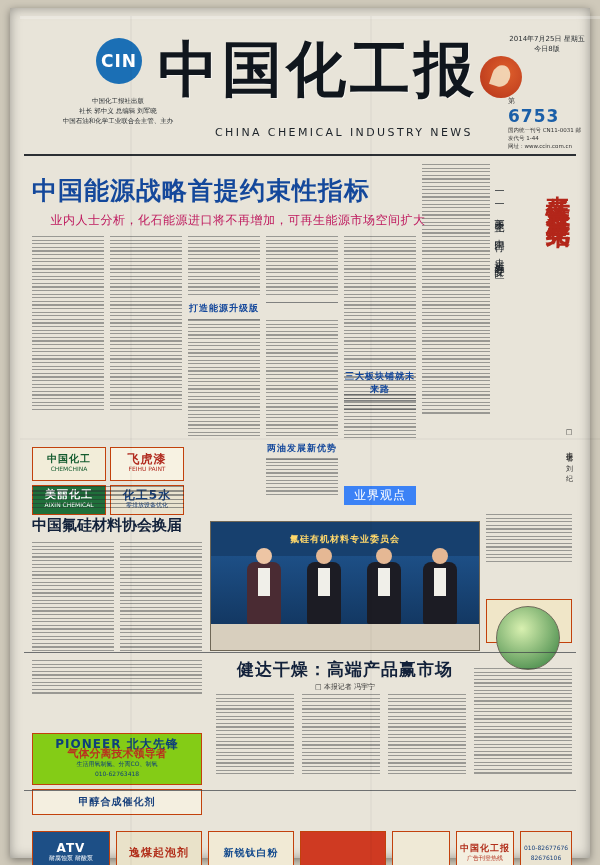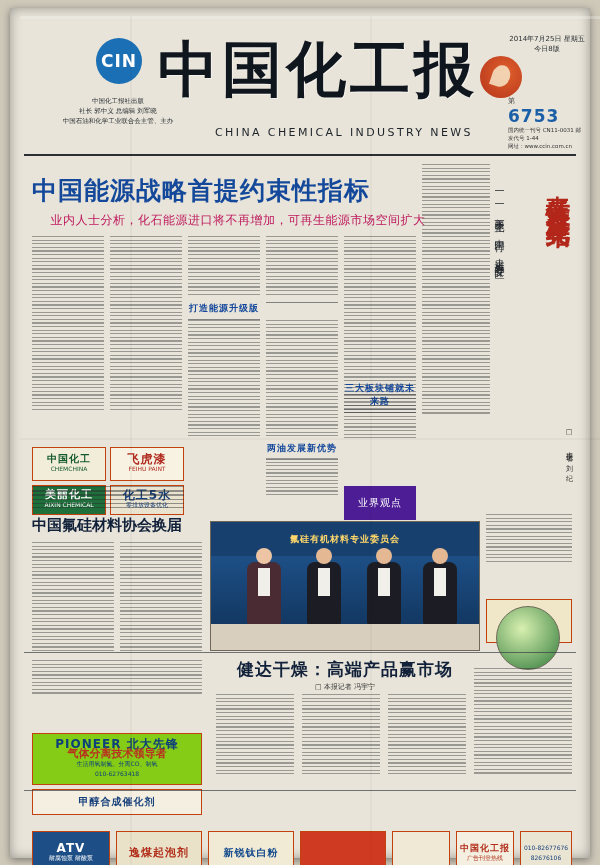--- a/index.html
+++ b/index.html
@@ -104,21 +104,21 @@
       to bottom,
       rgba(40,44,48,.55) 0px, rgba(40,44,48,.55) 1.2px,
       rgba(0,0,0,0) 1.2px, rgba(0,0,0,0) 3.6px);
   }
   .colhead{
     font-size:9px;font-weight:bold;color:#11264d;text-align:center;letter-spacing:1px;
     padding:2px 0;font-family:"DejaVu Serif","Liberation Serif",serif;
   }
   .colhead.blue{color:#13479b;}
   .boxhead{
-    background:#4c1d95;color:#fff;font-size:10px;text-align:center;letter-spacing:1px;padding:10px 0;
+    background:#3b82f6;color:#fff;font-size:12px;text-align:center;letter-spacing:1px;padding:1px 0;
   }
   .thinrule{height:1px;background:#3a3f44;opacity:.6;margin:2px 0;}
 
   
   .conf{position:absolute;left:200px;top:513px;width:268px;height:128px;border:1px solid #6f6757;overflow:hidden;background:#243a56;}
   .conf .banner{position:absolute;left:0;top:0;width:100%;height:34px;background:#17406e;color:#ffd86b;
     font-size:9px;display:flex;align-items:center;justify-content:center;letter-spacing:1px;font-weight:bold;}
   .conf .stage{position:absolute;left:0;top:34px;width:100%;bottom:0;background:linear-gradient(#1d4f86,#0f2f55);}
   .conf .table{position:absolute;left:0;bottom:0;width:100%;height:26px;background:#d8cfbe;}
   .person{position:absolute;bottom:26px;width:34px;height:62px;background:#1c1c24;border-radius:8px 8px 2px 2px;}
@@ -215,21 +215,21 @@
         <div class="lines dense"></div>
       </div>
 
     <div style="position:absolute;left:256px;top:292px;width:72px">
       <div class="thinrule"></div>
     </div>
     <div class="col" style="left:256px;top:312px;width:72px;height:118px">
         <div class="lines dense"></div>
       </div>
 
-    <div style="position:absolute;left:334px;top:372px;width:72px">
+    <div style="position:absolute;left:334px;top:360px;width:72px">
       <div class="colhead blue">三大板块铺就未来路</div>
       <div class="thinrule"></div>
     </div>
     <div class="col" style="left:334px;top:386px;width:72px;height:44px">
         <div class="lines dense"></div>
       </div>
 
     <div style="position:absolute;left:256px;top:432px;width:72px">
       <div class="colhead blue">两油发展新优势</div>
       <div class="thinrule"></div>

